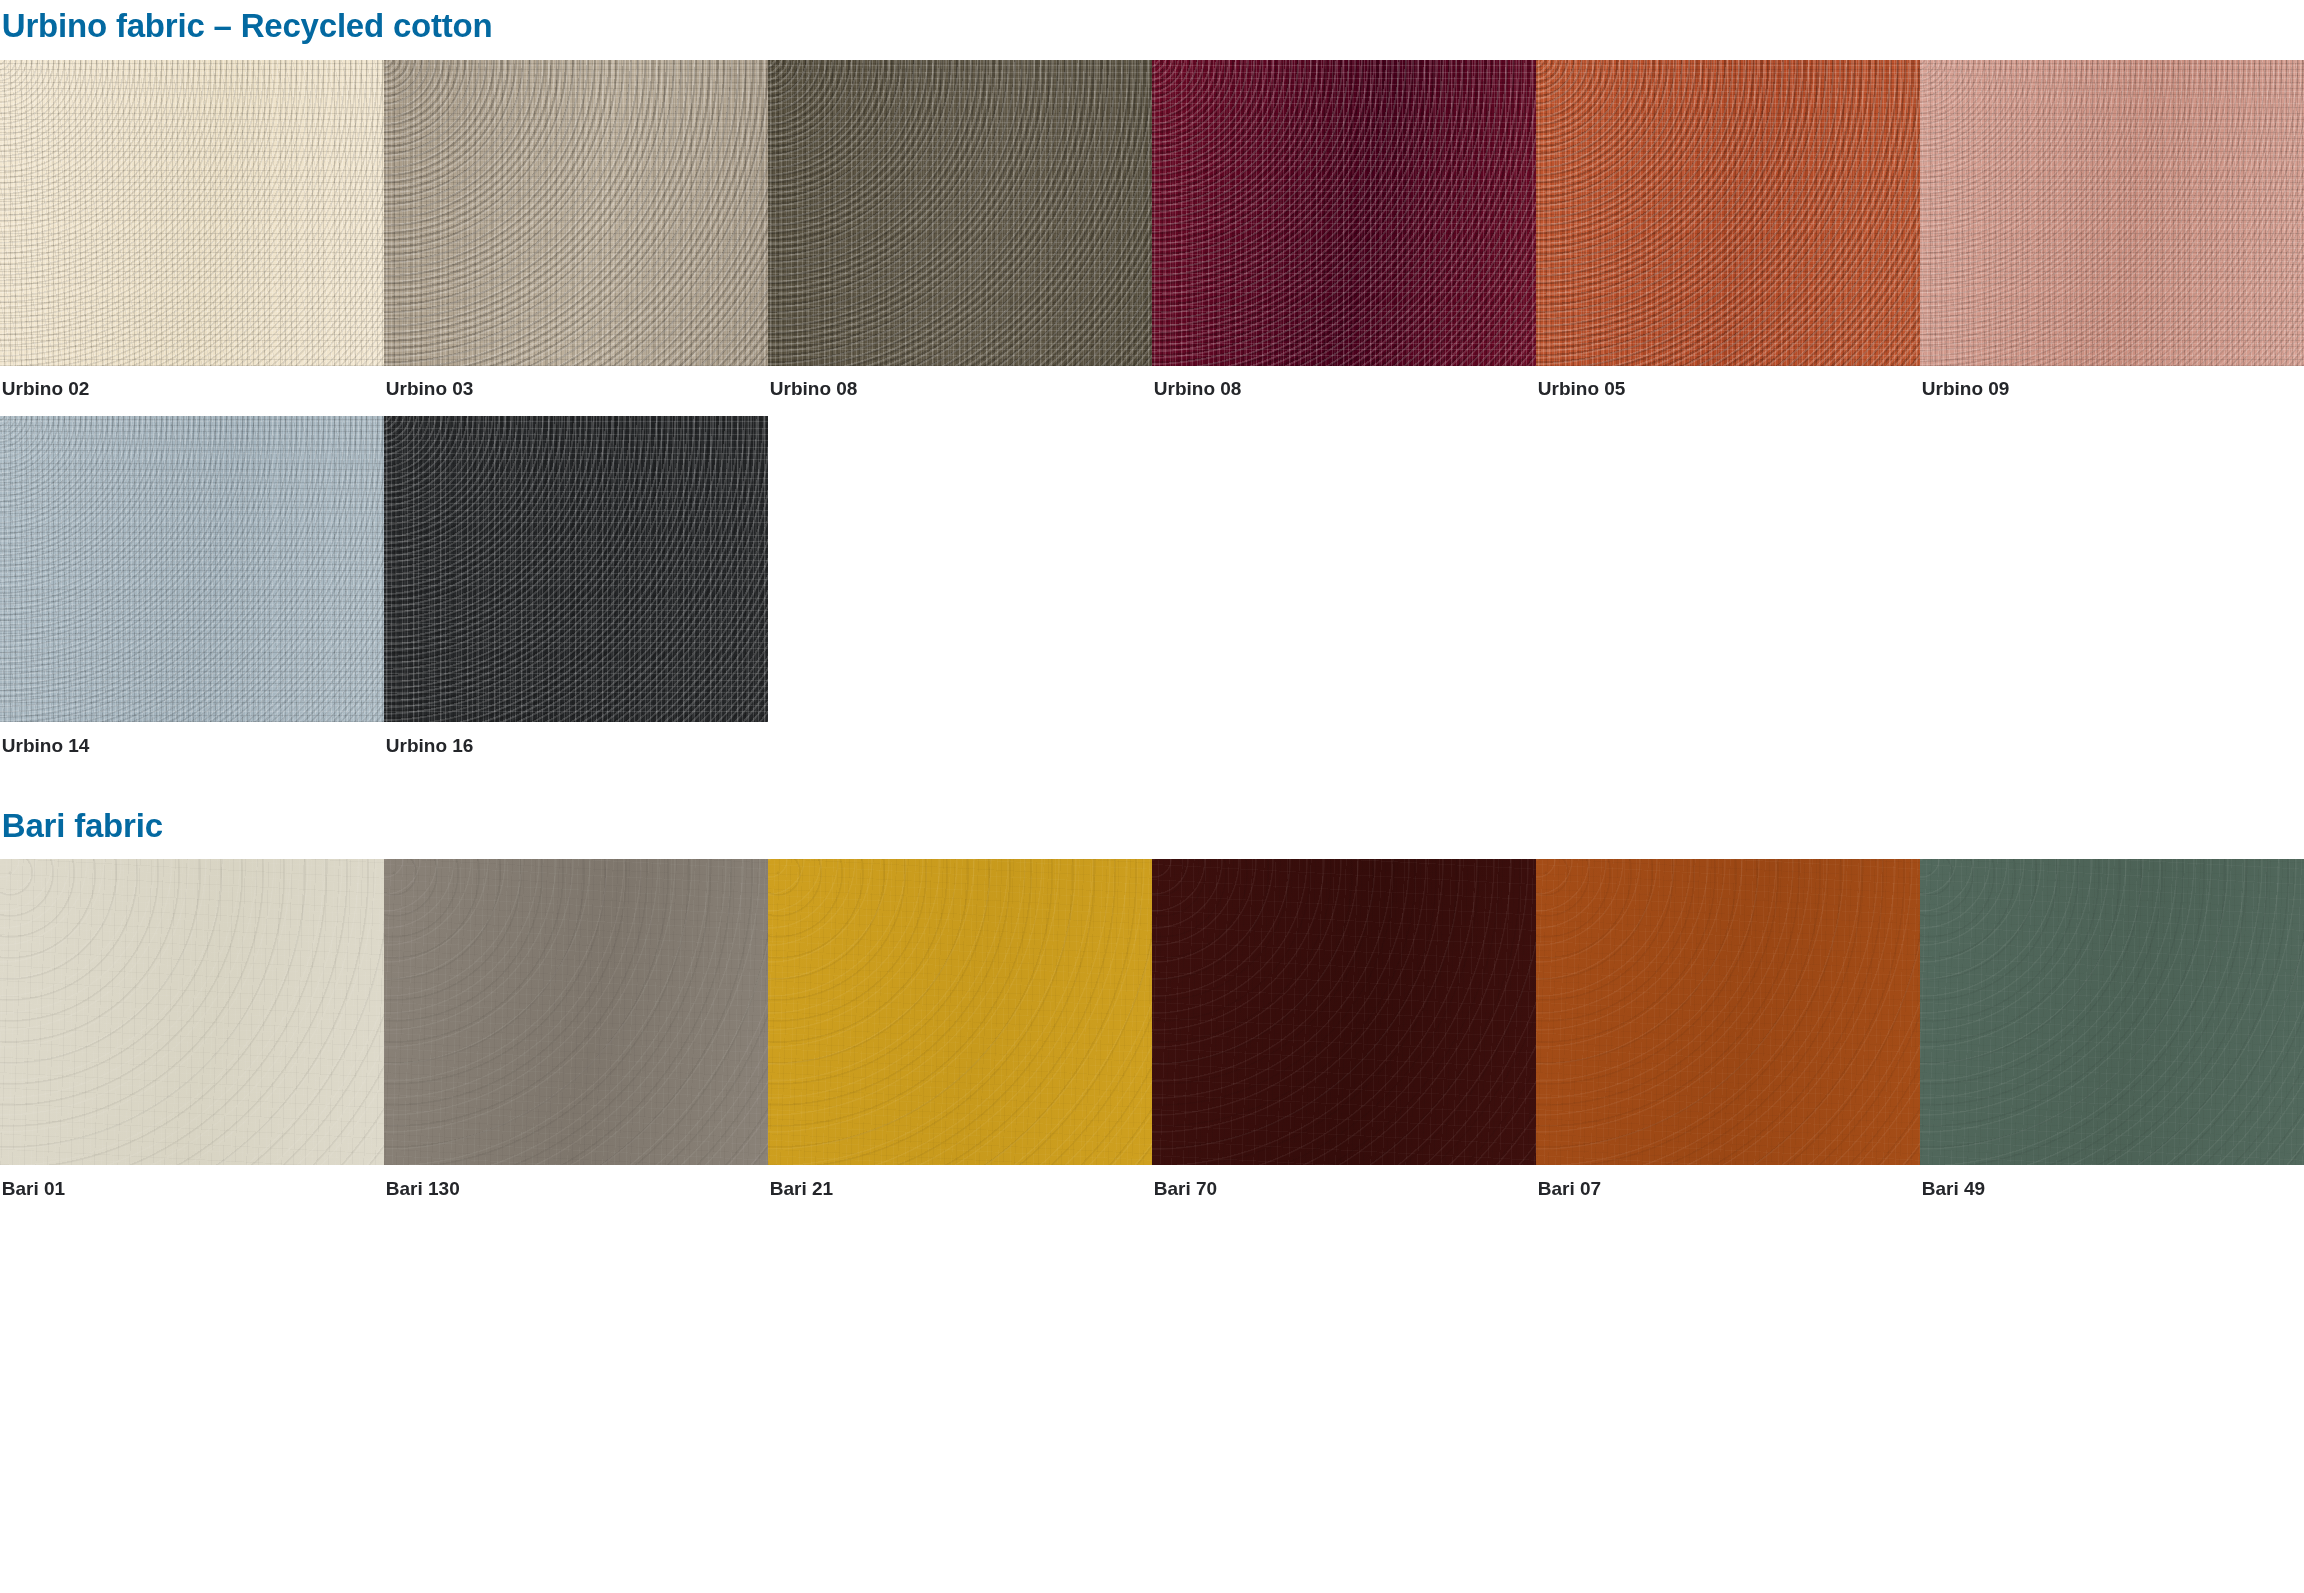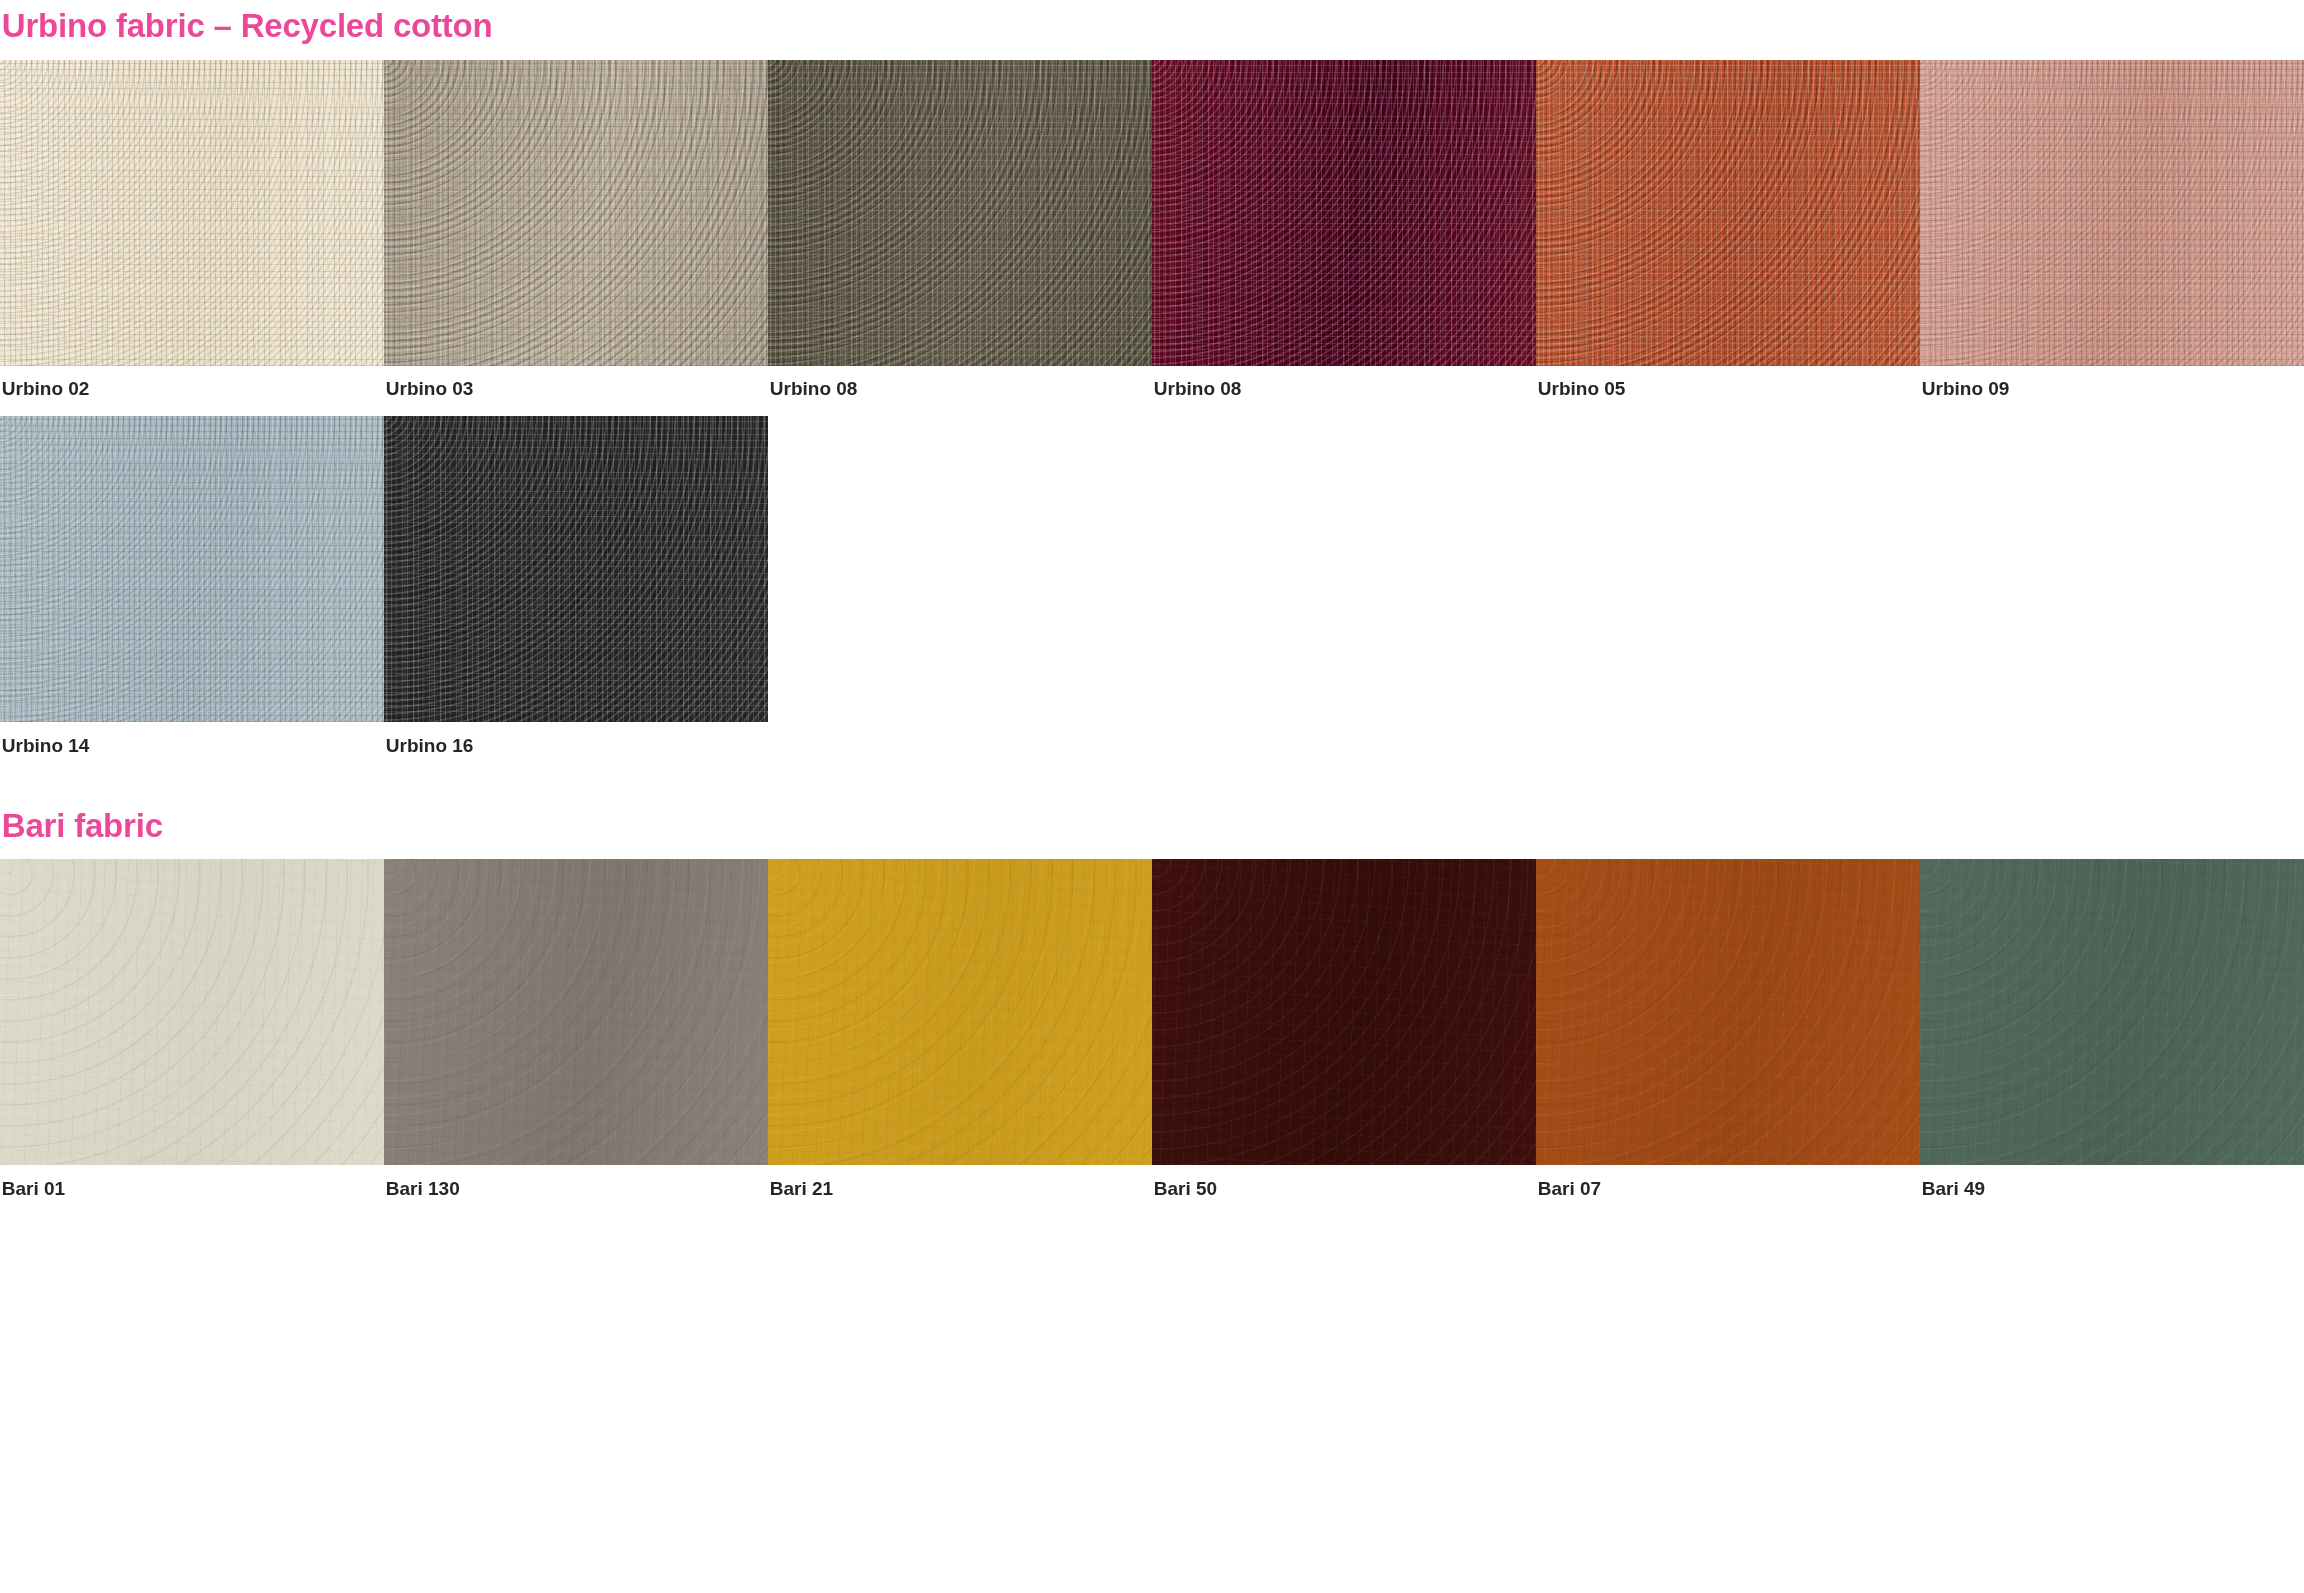--- a/index.html
+++ b/index.html
@@ -18,21 +18,21 @@
   .page {
     position: relative;
     width: 2304px;
     height: 1593px;
     background: #ffffff;
   }
 
   .section-title {
     font-size: 33px;
     font-weight: bold;
-    color: #ec4899;
+    color: #0369a1;
     letter-spacing: -0.2px;
     padding-left: 1.8px;
     white-space: nowrap;
   }
 
   .swatch-row {
     display: flex;
     flex-direction: row;
     align-items: flex-end;
     width: 2304px;
@@ -244,21 +244,21 @@
       <div class="swatch-cell">
         <div class="swatch-chip tex-smooth" style="background: linear-gradient(100deg, rgb(138, 130, 120) 0%, rgb(126, 118, 108) 55%, rgb(138, 130, 120) 100%);"></div>
         <div class="swatch-label">Bari 130</div>
       </div>
       <div class="swatch-cell">
         <div class="swatch-chip tex-smooth" style="background: linear-gradient(100deg, rgb(207, 160, 31) 0%, rgb(200, 154, 28) 55%, rgb(207, 160, 31) 100%);"></div>
         <div class="swatch-label">Bari 21</div>
       </div>
       <div class="swatch-cell">
         <div class="swatch-chip tex-smooth" style="background: linear-gradient(100deg, rgb(61, 15, 13) 0%, rgb(52, 12, 10) 55%, rgb(61, 15, 13) 100%);"></div>
-        <div class="swatch-label">Bari 50</div>
+        <div class="swatch-label">Bari 70</div>
       </div>
       <div class="swatch-cell">
         <div class="swatch-chip tex-smooth" style="background: linear-gradient(100deg, rgb(165, 77, 23) 0%, rgb(155, 71, 20) 55%, rgb(165, 77, 23) 100%);"></div>
         <div class="swatch-label">Bari 07</div>
       </div>
       <div class="swatch-cell">
         <div class="swatch-chip tex-smooth" style="background: linear-gradient(100deg, rgb(82, 105, 93) 0%, rgb(76, 98, 86) 55%, rgb(82, 105, 93) 100%);"></div>
         <div class="swatch-label">Bari 49</div>
       </div>
     </div>

